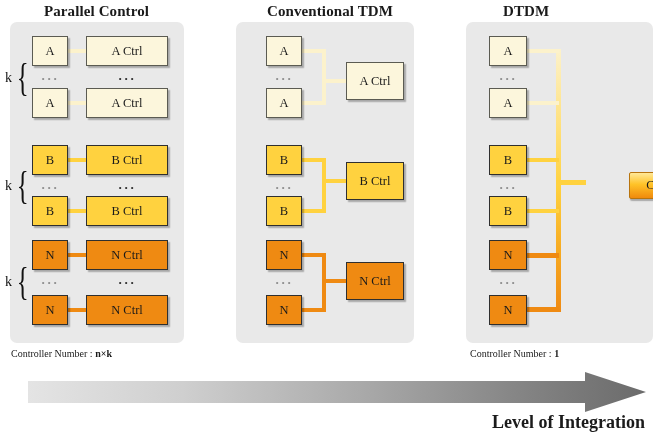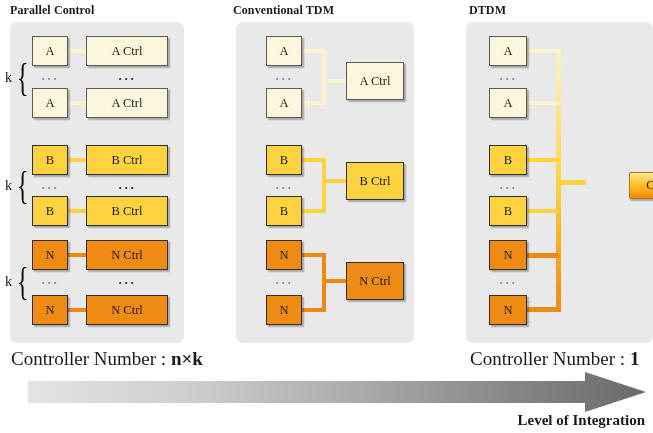--- a/index.html
+++ b/index.html
@@ -5,22 +5,22 @@
   html,body{margin:0;padding:0;}
   body{
     width:653px;height:433px;background:#ffffff;
     font-family:"Liberation Serif","DejaVu Serif",serif;
     overflow:hidden;position:relative;
   }
   #stage{position:relative;width:653px;height:433px;}
 
   
   .col-title{
-    position:absolute;font-weight:bold;font-size:12px;color:#1a1a1a;
-    letter-spacing:0.1px;white-space:nowrap;
+    position:absolute;font-weight:bold;font-size:15px;color:#1a1a1a;
+    letter-spacing:0.1px;white-space:nowrap;margin-left:34px;
   }
 
   
   .panel{
     position:absolute;background:#e9e9e9;border-radius:7px;
   }
 
   
   .blk{
     position:absolute;box-sizing:border-box;
@@ -60,28 +60,28 @@
     font-size:14px;color:#111;font-family:"Liberation Serif",serif;
     line-height:1;margin-right:1px;
   }
   .kgroup .brace{
     font-size:40px;color:#111;line-height:0.72;
     font-family:"Liberation Serif",serif;transform:scaleX(0.62);
   }
 
   
   .caption{
-    position:absolute;font-size:19px;color:#1a1a1a;white-space:nowrap;
+    position:absolute;font-size:10px;color:#1a1a1a;white-space:nowrap;
   }
   .caption b{font-weight:bold;}
 
   
   #arrowWrap{position:absolute;left:28px;top:372px;width:618px;height:40px;}
   .arrow-label{
-    position:absolute;right:8px;top:412px;font-weight:bold;font-size:15px;
+    position:absolute;right:8px;top:412px;font-weight:bold;font-size:18px;
     color:#1b1b1b;white-space:nowrap;
   }
 </style>
 </head>
 <body>
 
 <div id="stage">
 
   <div class="col-title" style="left:10px;top:3px;">Parallel Control</div>
   <div class="col-title" style="left:233px;top:3px;">Conventional TDM</div>

